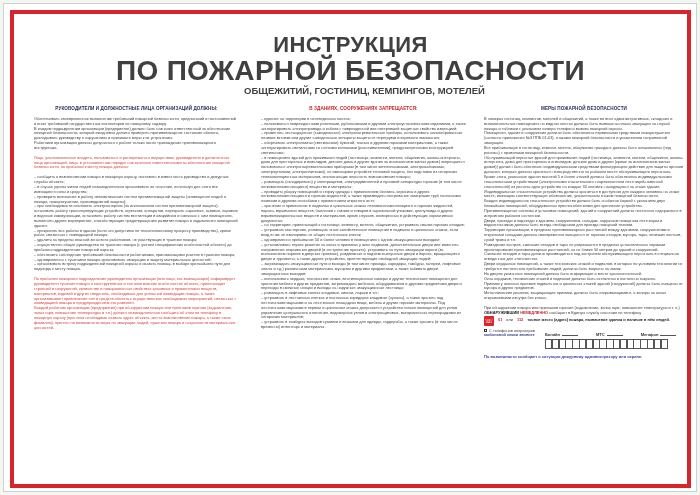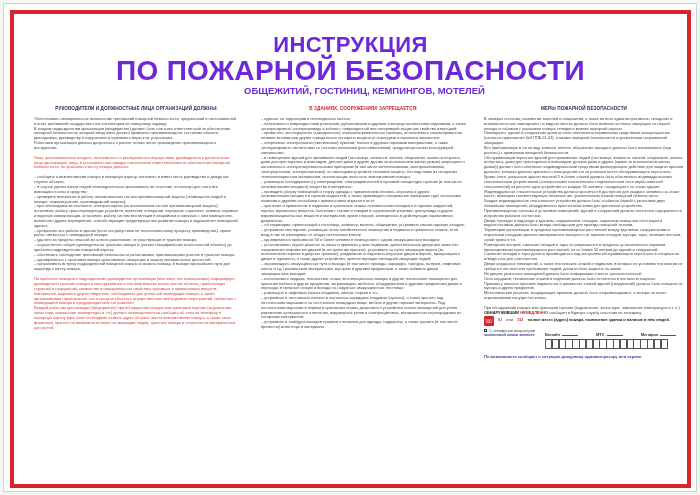--- a/index.html
+++ b/index.html
@@ -1,20 +1,20 @@
 <!DOCTYPE html>
 <html><head>
 <meta charset="utf-8">
 <style>
   * { box-sizing: border-box; margin: 0; padding: 0; }
   html, body { width: 700px; height: 495px; background: #f4f6f4; overflow: hidden; }
   body { font-family: "Liberation Sans", sans-serif; position: relative; }
   .outer { position: absolute; left: 3px; top: 3px; width: 694px; height: 489px; background: #ffffff; border: 1px solid #c9d6c9; }
   .frame { position: absolute; left: 10px; top: 10px; width: 681px; height: 478px; border: 4px solid #d8252b; background: #fff; }
-  .title { text-align: center; color: #6d28d9; font-weight: bold; font-family: "Liberation Sans", sans-serif; }
+  .title { text-align: center; color: #404040; font-weight: bold; font-family: "Liberation Sans", sans-serif; }
   .t1 { position: absolute; top: 18px; left: 0; width: 100%; font-size: 22px; letter-spacing: 0.5px; }
   .t2 { position: absolute; top: 41px; left: 0; width: 100%; font-size: 28px; letter-spacing: 0.3px; }
   .t3 { position: absolute; top: 71px; left: 0; width: 100%; font-size: 9.5px; padding-left: 28px; }
   .col { position: absolute; top: 93px; font-size: 3.9px; line-height: 4.85px; color: #444; }
   .col.c1 { left: 20px; width: 205px; }
   .col.c2 { left: 247px; width: 205px; }
   .col.c3 { left: 470px; width: 200px; }
   .hdr { font-weight: bold; font-size: 4.6px; text-align: center; margin-bottom: 5px; color: #2a2f5a; letter-spacing: 0.1px; }
   .hdr.red { color: #c8242b; }
   .p { margin-bottom: 0px; }

